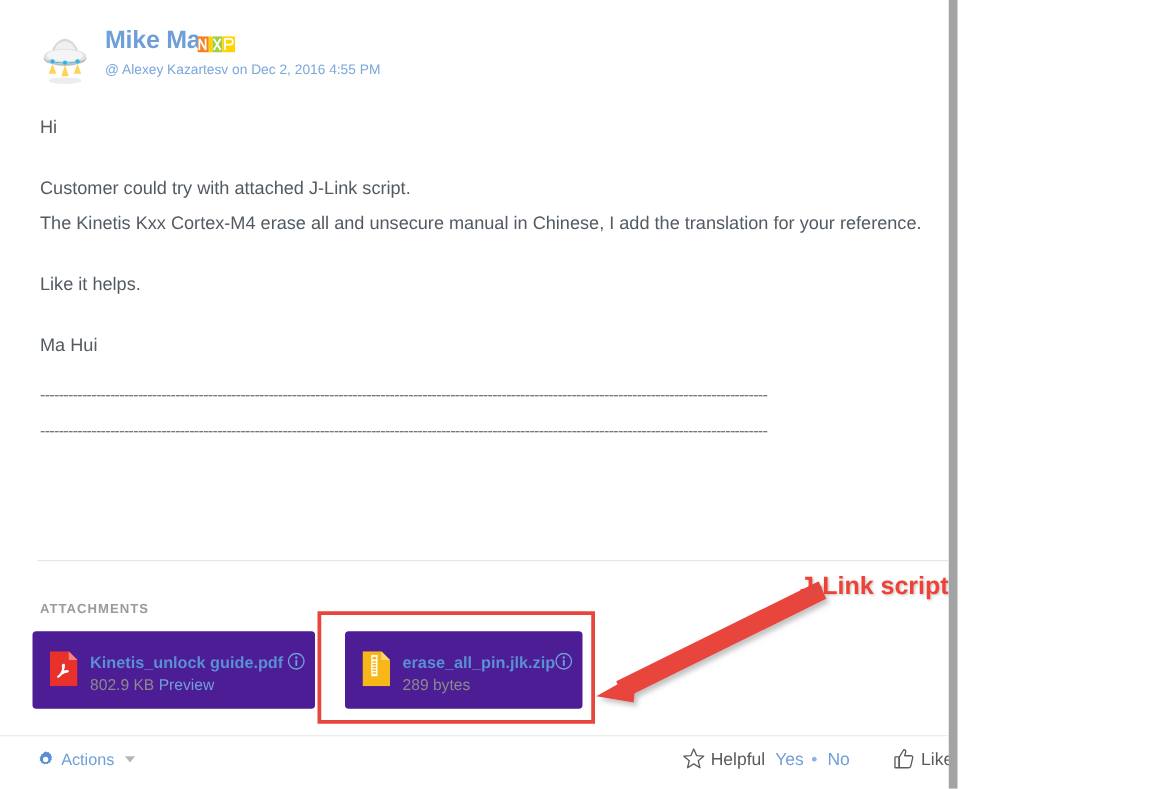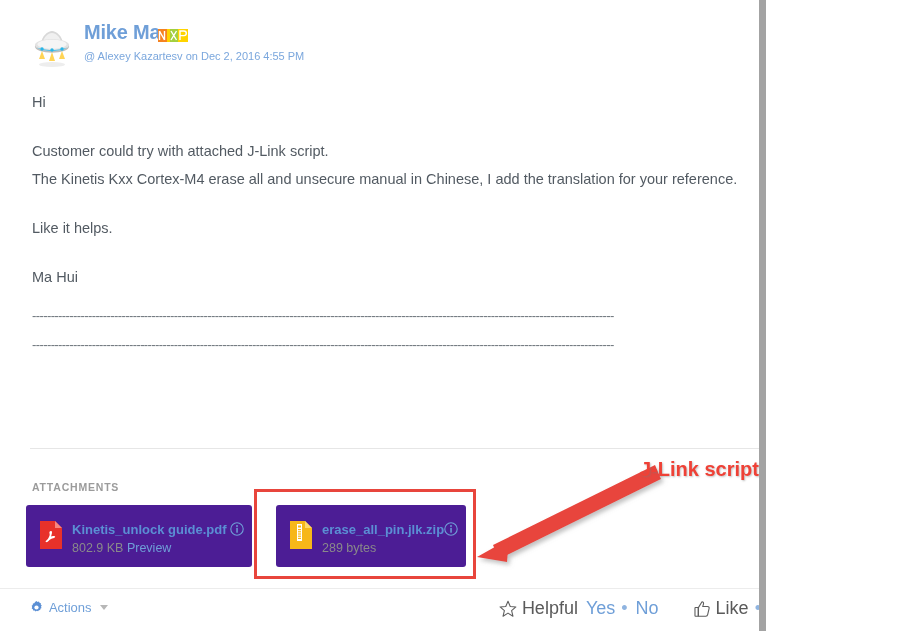--- a/index.html
+++ b/index.html
@@ -263,21 +263,21 @@
     vertical-align: 2px;
   }
 
   .footer-right {
     position: absolute;
     right: 28px;
     top: 9px;
     display: flex;
     align-items: center;
     gap: 12px;
-    font-size: 18px;
+    font-size: 14px;
     color: #676767;
     white-space: nowrap;
   }
   .fgroup {
     display: flex;
     align-items: center;
     margin-left: 22px;
   }
   .fgroup:first-child { margin-left: 0; }
   .fgroup .ficon {

